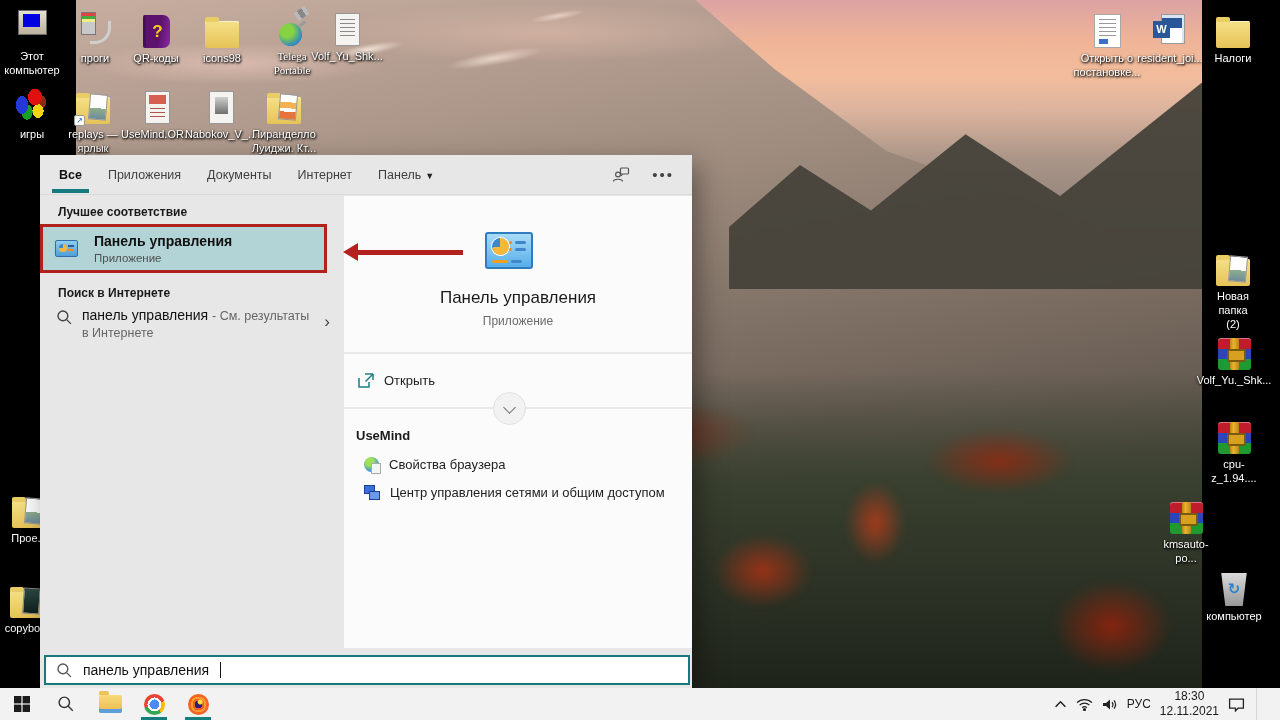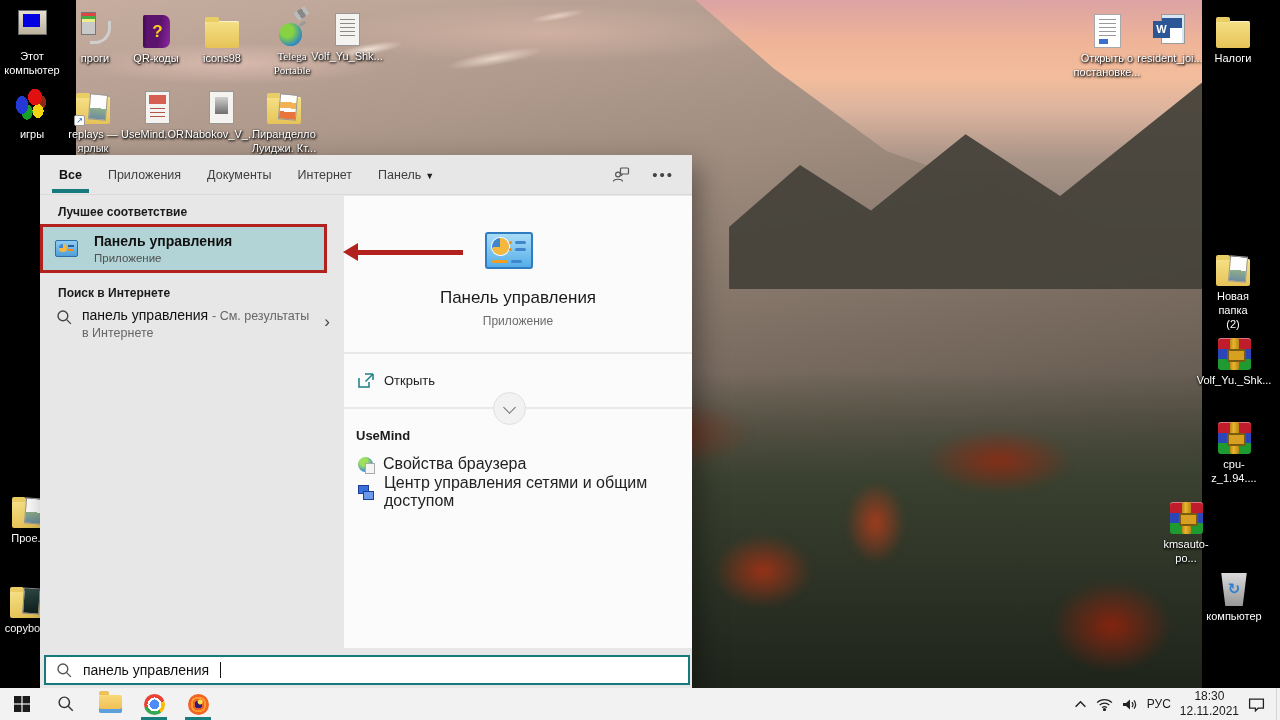--- a/index.html
+++ b/index.html
@@ -161,22 +161,22 @@
   .dsub{position:absolute;left:0;right:0;top:118px;text-align:center;font-size:12px;color:#6b6b6b}
   .divider{position:absolute;left:0;right:0;height:2px;background:#e9e9e9}
   .d1{top:156px}.d2{top:211px}
   .open-row{position:absolute;left:0;top:160px;right:0;height:48px;display:flex;align-items:center;
     padding-left:14px;column-gap:10px;font-size:13px;color:#222;cursor:pointer}
   .chev-circle{position:absolute;left:149px;top:196px;width:33px;height:33px;border-radius:50%;background:#f2f2f2;
     border:1px solid #e0e0e0;cursor:pointer;z-index:2}
   .chev-circle i{position:absolute;left:11px;top:10px;width:9px;height:9px;border-right:1.6px solid #6a6a6a;
     border-bottom:1.6px solid #6a6a6a;transform:rotate(45deg)}
   .recent-h{position:absolute;left:12px;top:232px;font-size:13px;font-weight:bold;color:#1a1a1a}
-  .ritem{position:absolute;left:0;right:0;height:26px;display:flex;align-items:center;padding-left:14px;
-    column-gap:10px;font-size:16px;color:#222;cursor:pointer}
+  .ritem{position:absolute;left:0;right:0;height:26px;display:flex;align-items:center;padding-left:20px;
+    column-gap:10px;font-size:13px;color:#222;cursor:pointer}
   .r1{top:255px}.r2{top:283px}
   .k-cpl-mini{width:23px;height:17px;border:1px solid #2e6da8;border-radius:2px;flex:none;position:relative;
     background:linear-gradient(180deg,#8ecdf2,#4f9fd8)}
   .k-cpl-mini::before{content:'';position:absolute;left:3px;top:3px;width:8px;height:8px;border-radius:50%;
     background:conic-gradient(#f6b83c 0 265deg,#3f86cc 265deg 360deg)}
   .k-cpl-mini::after{content:'';position:absolute;right:3px;top:4px;width:6px;height:2px;background:#2a5f9e;
     box-shadow:0 4px 0 #f08c1e}
   .k-inet{width:15px;height:15px;border-radius:50%;flex:none;position:relative;
     background:radial-gradient(circle at 38% 32%,#9ee05a 0 28%,#3a8ad8 72%)}
   .k-inet::after{content:'';position:absolute;right:-2px;bottom:-2px;width:8px;height:9px;background:#f4f4f4;
@@ -198,21 +198,21 @@
   .chrome-ic{width:21px;height:21px;border-radius:50%;
     background:radial-gradient(circle,#4e8cf5 0 5px,#fff 5px 7px,transparent 7px),
       conic-gradient(from -45deg,#ea4335 0 115deg,#fbbc04 115deg 185deg,#34a853 185deg 295deg,#ea4335 295deg)}
   .firefox-ic{width:21px;height:21px;border-radius:50%;
     background:radial-gradient(circle at 58% 38%,#ffe14a 0 2px,transparent 3px),
       radial-gradient(circle at 50% 50%,#3a1a6e 0 4px,#e8632c 4px 6px,#ff9a2e 6px 8px,#f26522 8px 11px)}
   .explorer-ic{width:23px;height:18px;background:linear-gradient(180deg,#f8d978,#edb94e);border-radius:2px;
     position:relative;box-shadow:inset 0 -4px 0 #5ba0dd}
   .explorer-ic::before{content:'';position:absolute;top:-4px;left:0;width:10px;height:4px;background:#edc258;
     border-radius:2px 2px 0 0}
-  .tray{position:absolute;right:0;top:0;height:32px;display:flex;align-items:center;column-gap:9px;padding-right:0}
+  .tray{position:absolute;right:0;top:0;height:32px;display:flex;align-items:center;column-gap:9px;padding-right:20px}
   .tray .lang{font-size:12px;color:#1b1b1b;cursor:pointer}
   .clock{font-size:12px;color:#1b1b1b;text-align:center;line-height:1.25;cursor:pointer}
   .showdesk{width:4px;height:32px;border-left:1px solid #d6d6d6;margin-left:2px}
   .trayic{cursor:pointer;display:flex}
 </style>
 </head>
 <body>
 
 <div class="wallpaper">
   <div class="m1"></div>

